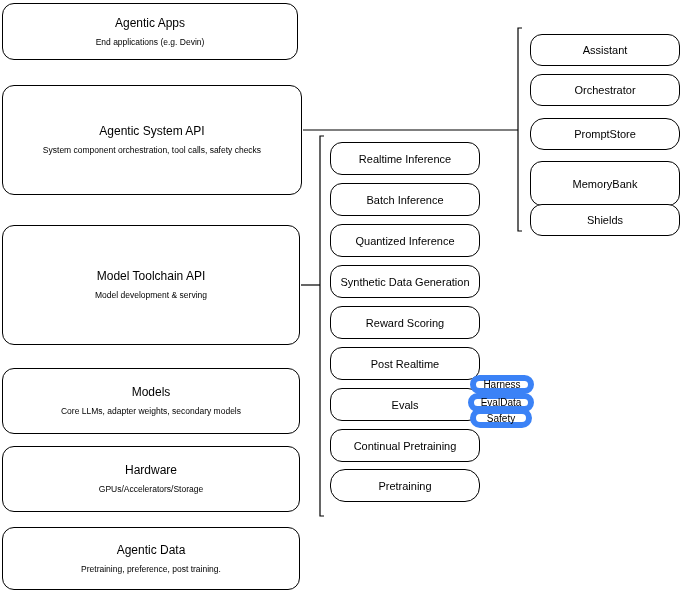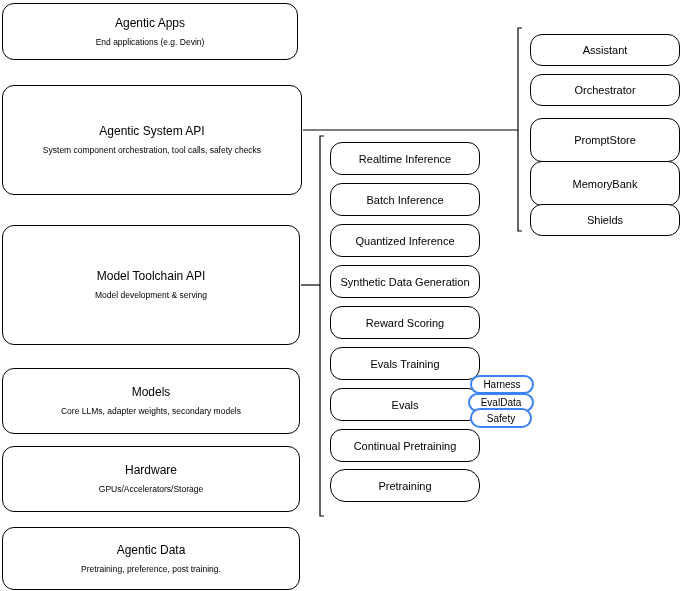--- a/index.html
+++ b/index.html
@@ -48,21 +48,21 @@
     background: #ffffff;
     box-sizing: border-box;
     display: flex;
     align-items: center;
     justify-content: center;
     text-align: center;
     font-size: 11px;
   }
   .pill-small {
     position: absolute;
-    border: 2px solid #3b82f6;
+    border: 6px solid #3b82f6;
     border-radius: 10px;
     background: #ffffff;
     box-sizing: border-box;
     display: flex;
     align-items: center;
     justify-content: center;
     text-align: center;
     font-size: 10px;
     z-index: 5;
   }
@@ -118,21 +118,21 @@
     <div class="layer-title">Agentic Data</div>
     <div class="layer-sub">Pretraining, preference, post training.</div>
   </div>
 
   <div class="pill" style="left:530px; top:34px; width:150px; height:32px;">
     <span>Assistant</span>
   </div>
   <div class="pill" style="left:530px; top:74px; width:150px; height:32px;">
     <span>Orchestrator</span>
   </div>
-  <div class="pill" style="left:530px; top:118px; width:150px; height:44px;">
+  <div class="pill" style="left:530px; top:118px; width:150px; height:32px;border-radius:14px;">
     <span>PromptStore</span>
   </div>
   <div class="pill" style="left:530px; top:161px; width:150px; height:45px;">
     <span>MemoryBank</span>
   </div>
   <div class="pill" style="left:530px; top:204px; width:150px; height:32px;">
     <span>Shields</span>
   </div>
 
   <div class="pill" style="left:330px; top:142px; width:150px; height:33px;">
@@ -144,21 +144,21 @@
   <div class="pill" style="left:330px; top:224px; width:150px; height:33px;">
     <span>Quantized Inference</span>
   </div>
   <div class="pill" style="left:330px; top:265px; width:150px; height:33px;">
     <span>Synthetic Data Generation</span>
   </div>
   <div class="pill" style="left:330px; top:306px; width:150px; height:33px;">
     <span>Reward Scoring</span>
   </div>
   <div class="pill" style="left:330px; top:347px; width:150px; height:33px;">
-    <span>Evals Training</span>
+    <span>Post Realtime</span>
   </div>
   <div class="pill" style="left:330px; top:388px; width:150px; height:33px;">
     <span>Evals</span>
   </div>
   <div class="pill" style="left:330px; top:429px; width:150px; height:33px;">
     <span>Continual Pretraining</span>
   </div>
   <div class="pill" style="left:330px; top:469px; width:150px; height:33px;border-radius:15px;">
     <span>Pretraining</span>
   </div>

